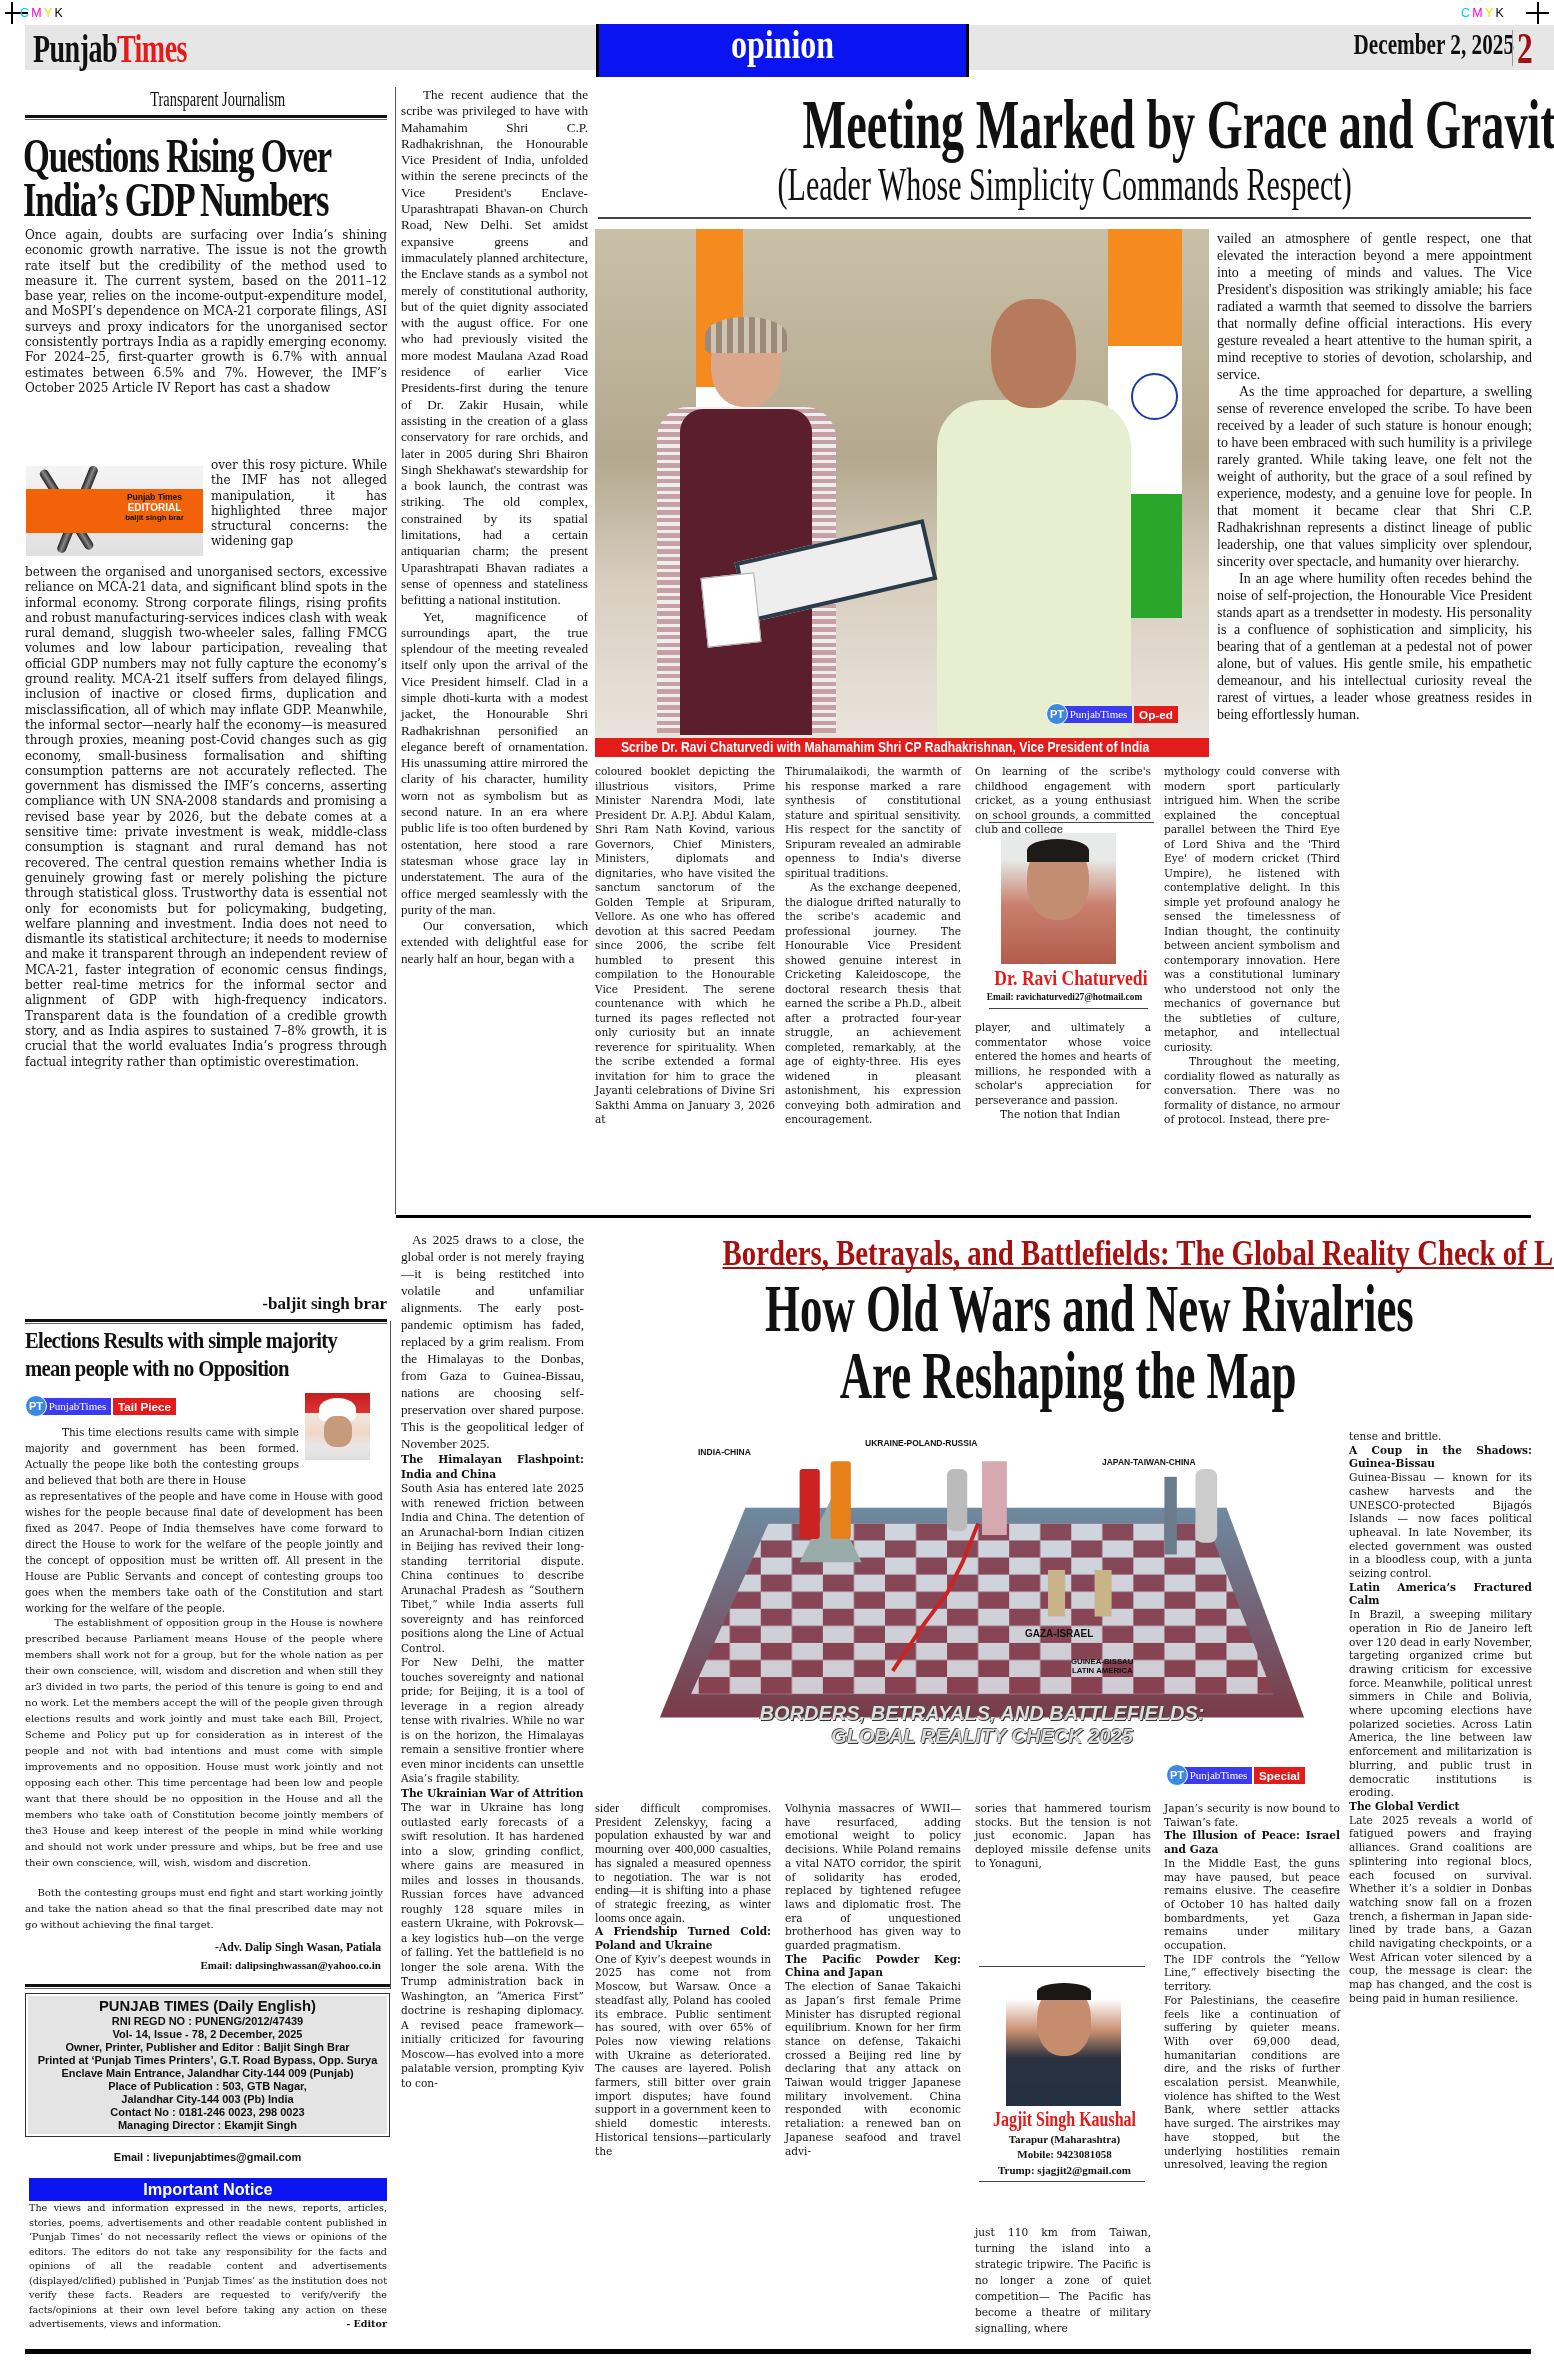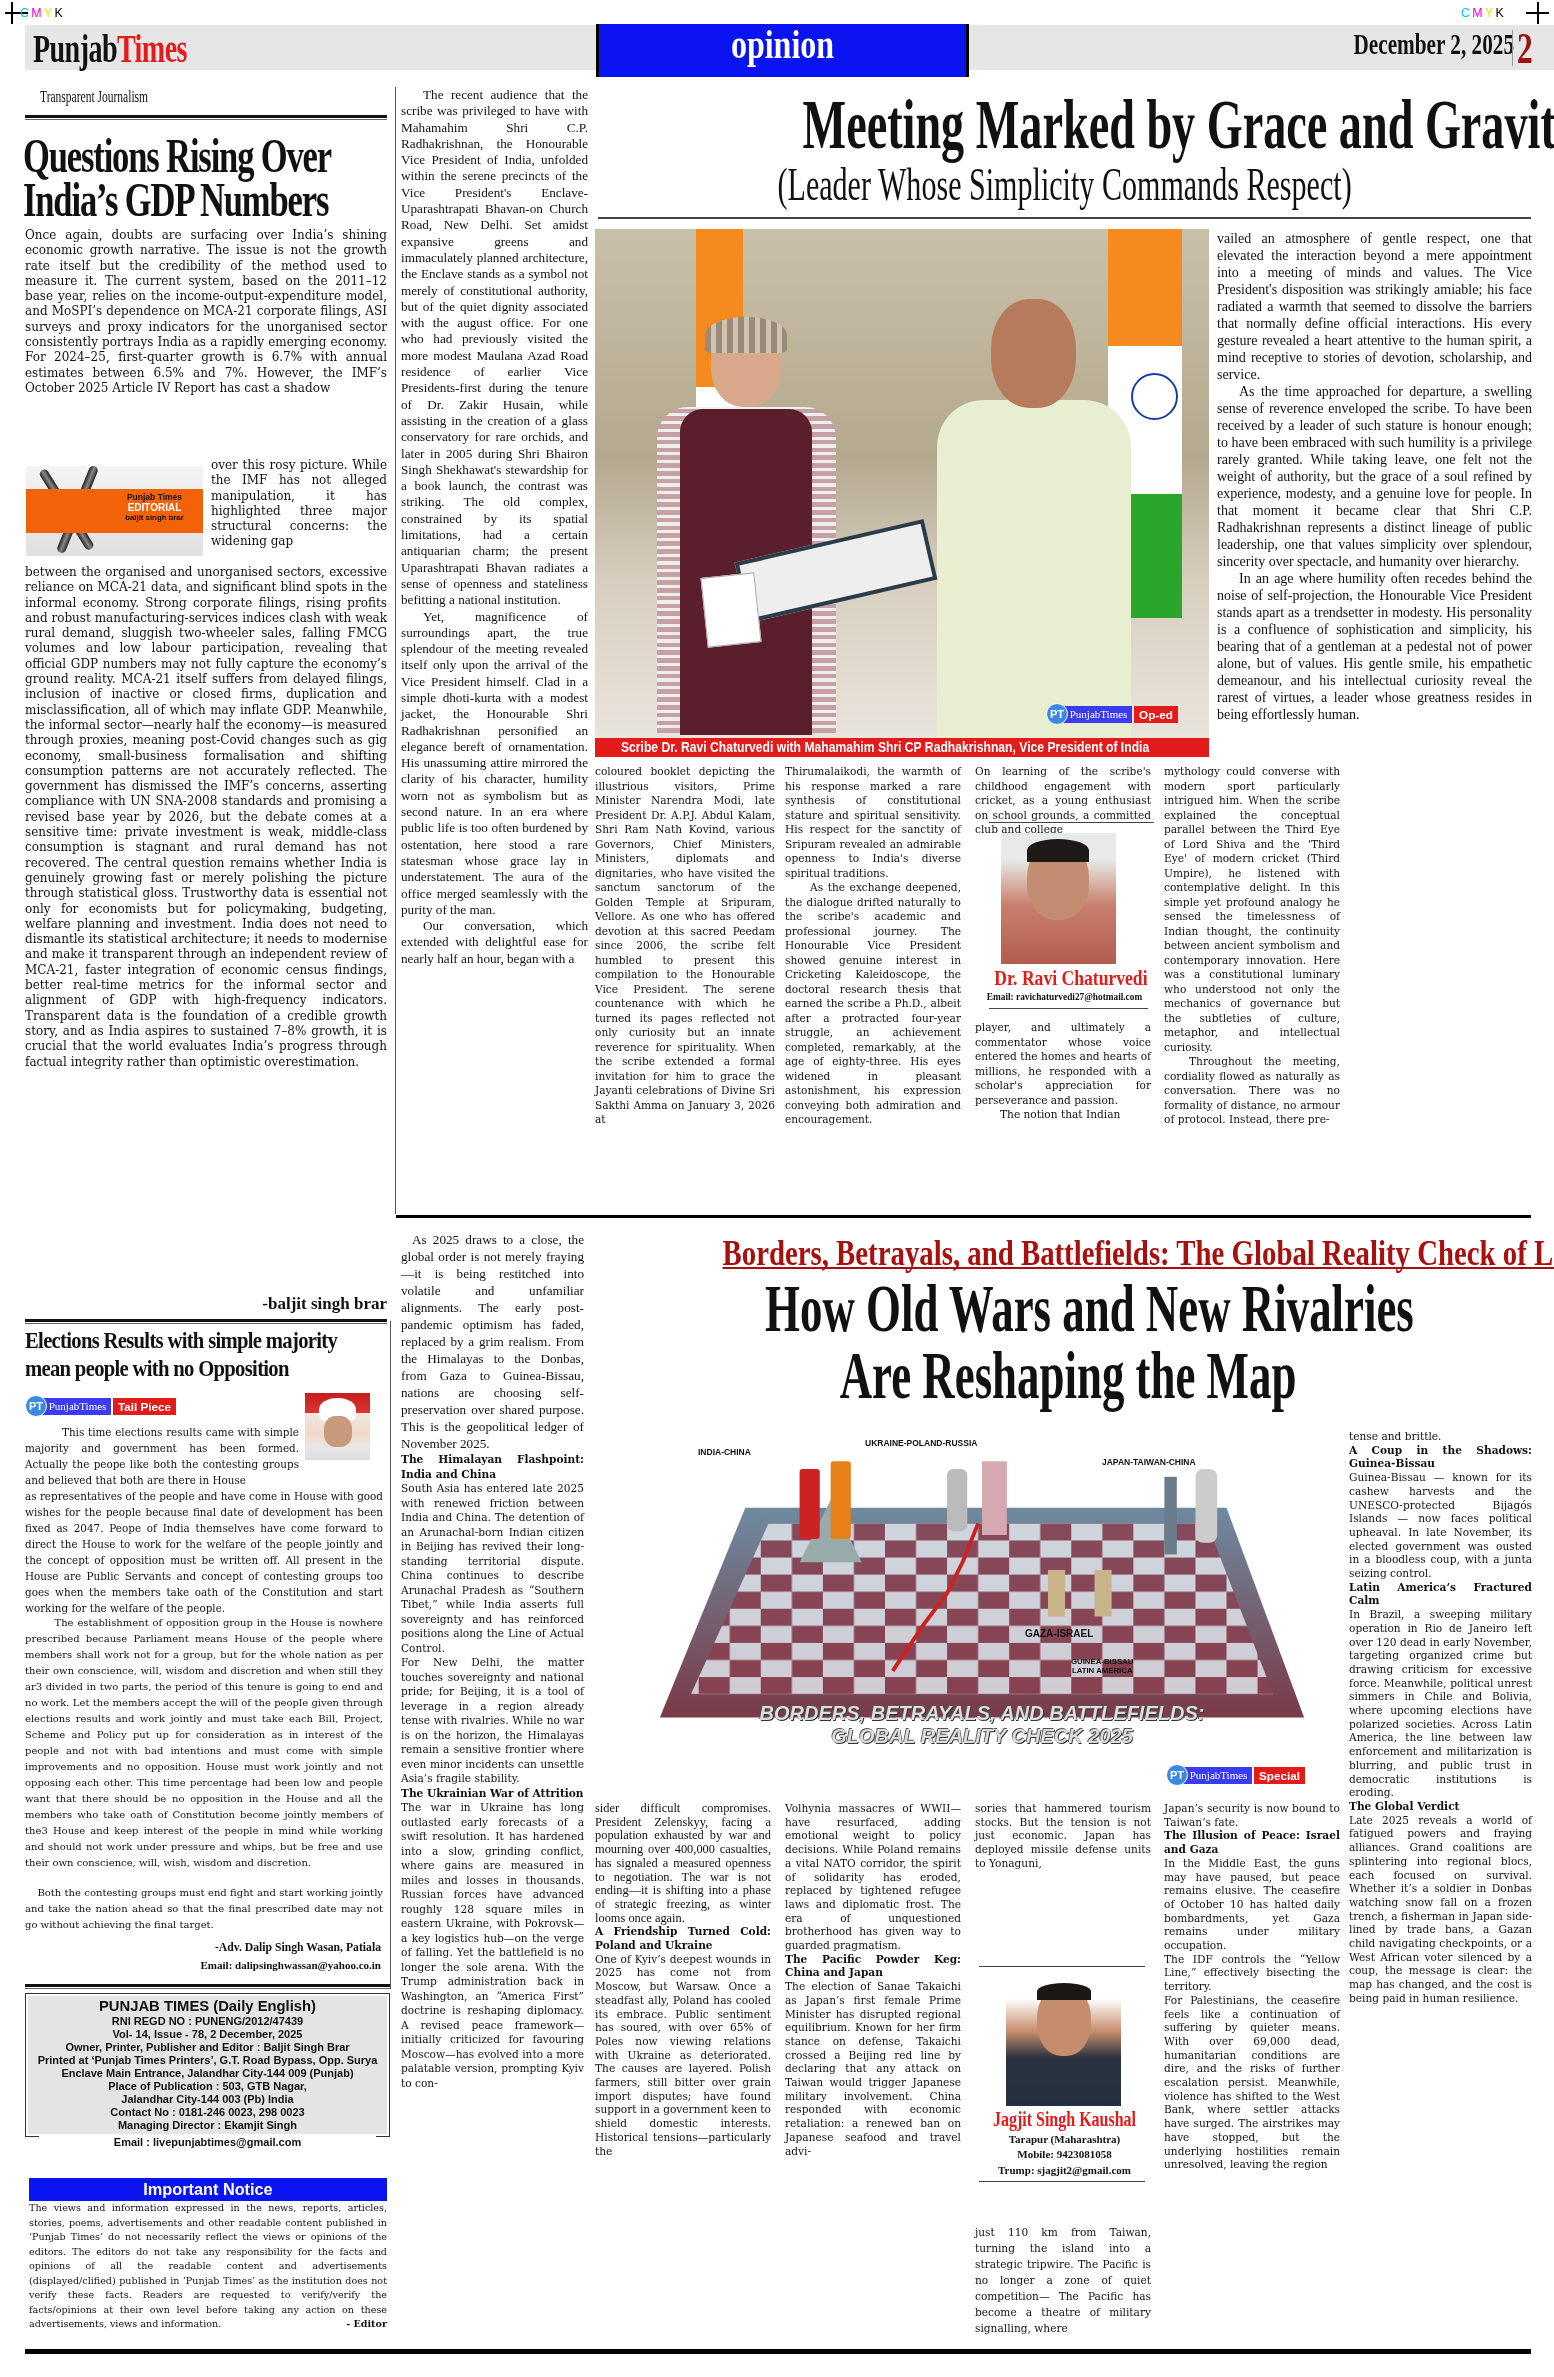--- a/index.html
+++ b/index.html
@@ -10,21 +10,21 @@
 .reg{width:23px;height:1.6px;background:#000;top:12.4px}
 .regv{width:1.6px;height:22px;background:#000;top:2.3px}
 .masthead{left:25px;top:25px;width:1530px;height:45px;background:#e6e6e6}
 .brand{left:33px;top:26.4px;font-family:"Liberation Serif",serif;font-size:39px;font-weight:bold;transform:scaleX(.72);transform-origin:left;letter-spacing:-0.8px}
 .brand .p{color:#111}.brand .t{color:#e31b1b}
 .section-tab{left:596px;top:24px;width:373px;height:53px;background:#0a14f0;border-left:3.9px solid #000;border-right:3.9px solid #000;color:#fff;text-align:center;font-family:"Liberation Serif",serif;font-weight:bold;font-size:40px;line-height:42px}
 .section-tab span{display:inline-block;transform:scaleX(.8)}
 .date{right:40px;top:28px;font-family:"Liberation Serif",serif;font-weight:bold;font-size:29.5px;transform:scaleX(.72);transform-origin:right;white-space:nowrap}
 .pgsep{left:1512px;top:29.5px;width:0.8px;height:36px;background:#999}
 .pgno{left:1517px;top:22px;font-family:"Liberation Serif",serif;font-weight:bold;font-size:45px;color:#a01010;transform:scaleX(.7);transform-origin:left}
-.tagline{left:19px;top:88px;width:361px;font-family:"Liberation Serif",serif;font-size:16px;}
+.tagline{left:37px;top:88px;width:361px;text-align:center;font-family:"Liberation Serif",serif;font-size:20px;}
 .tagline span{display:inline-block;transform:scaleX(.72)}
 .dblrule{height:5.4px;border-top:3.1px solid #111;border-bottom:1.6px solid #666}
 .h-left{left:23px;top:134px;width:365px;font-family:"Liberation Serif",serif;font-weight:bold;font-size:48px;line-height:44px;letter-spacing:-1.6px}
 .h-left span{display:block;transform:scaleX(.72);transform-origin:left;white-space:nowrap}
 .body{font-family:"DejaVu Serif",serif;font-size:12px;line-height:15.3px;text-align:justify;hyphens:auto}
 .cond{font-family:"Liberation Serif",serif;font-size:13.2px;line-height:16.3px;text-align:justify;}
 .editorial-box{left:26px;top:466px;width:177px;height:90px;background:linear-gradient(#f4f4f4,#e0e0e0);}
 .ed-band{position:absolute;left:0;top:23px;width:177px;height:44px;background:#f26208}
 .ed-text{position:absolute;left:81px;top:25px;width:95px;text-align:center;color:#fff;font-family:"Liberation Sans",sans-serif;font-weight:bold;line-height:1}
 .ed-text .a{font-size:8.5px;color:#111;display:block;margin-top:1.6px}
@@ -64,21 +64,21 @@
 .author-mail{font-family:"Liberation Serif",serif;font-weight:bold;text-align:center;font-size:11px;white-space:nowrap}
 .kicker{left:606px;top:1232px;width:925px;text-align:center;font-family:"Liberation Serif",serif;font-weight:bold;color:#a81010;font-size:36px;white-space:nowrap}
 .kicker span{display:inline-block;transform:scaleX(.8);border-bottom:2.3px solid #a81010;line-height:28px}
 .h-war{left:598px;top:1275px;width:940px;text-align:center;font-family:"Liberation Serif",serif;font-weight:bold;font-size:68px;line-height:67px;white-space:nowrap}
 .h-war div span{display:inline-block;transform:scaleX(.66)}
 .chess{left:636px;top:1438px;width:692px;height:326px;overflow:hidden}
 .sub-h{font-weight:bold;font-family:"DejaVu Serif",serif}
 .mast-box{left:25px;top:1993px;width:365px;height:144px;border:1.6px solid #333;background:#fff;padding:2.3px}
 .mast-inner{background:#e4e4e4;height:100%;font-family:"Liberation Sans",sans-serif;font-weight:bold;text-align:center;font-size:11px;line-height:13px;padding-top:3.1px}
 .mast-inner .t1{font-size:14.8px;line-height:15.5px}
-.mast-mail{background:#fff;margin:2px 11px 0;height:17px;line-height:17px;font-size:11px}
+.mast-mail{background:#fff;margin:17px 11px 0;height:17px;line-height:17px;font-size:11px}
 .notice-h{left:29px;top:2178px;width:358px;height:22.5px;background:#0a14f0;color:#fff;text-align:center;font-family:"Liberation Sans",sans-serif;font-weight:bold;font-size:16.3px;line-height:22.5px}
 .notice-body{left:29px;top:2201px;width:358px;font-family:"DejaVu Serif",serif;font-size:9.6px;line-height:14.5px;text-align:justify}
 .thick{height:4.7px;background:#000}
 </style>
 </head>
 <body>
 
 <div class="abs reg" style="left:4.7px"></div>
 <div class="abs regv" style="left:11px"></div>
 <div class="abs cmyk" style="left:20px"><span class="c">C</span><span class="m">M</span><span class="y">Y</span><span class="k">K</span></div>

